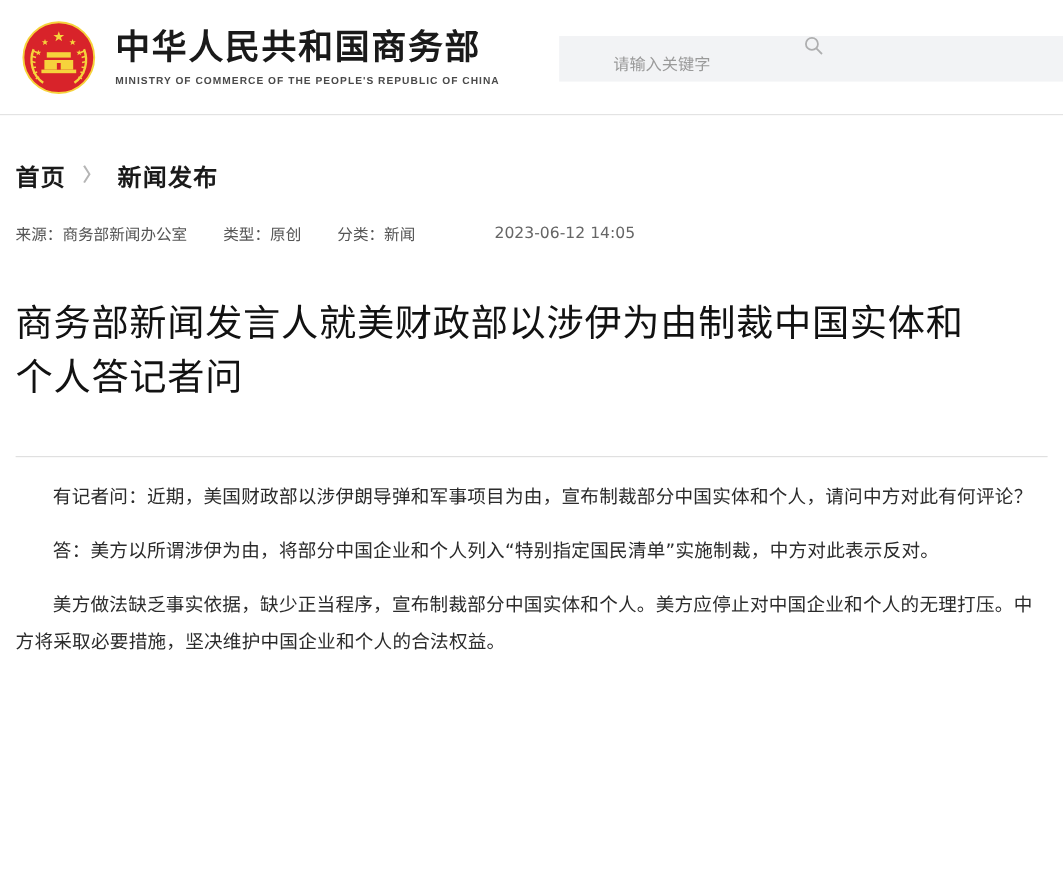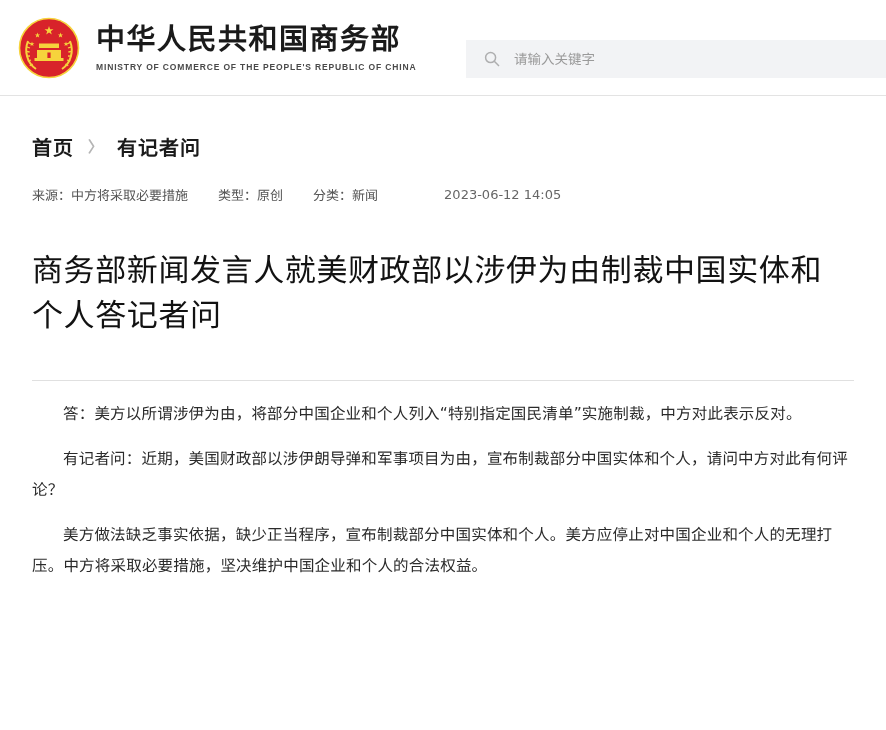--- a/index.html
+++ b/index.html
@@ -54,27 +54,28 @@
     font-size: 8.5px;
     letter-spacing: 0.85px;
     color: #4a4a4a;
     font-family: "Liberation Sans", sans-serif;
     font-weight: bold;
   }
 
   .search-box {
     position: absolute;
     left: 466px;
-    top: 40px;
+    top: 30px;
     width: 420px;
     height: 38px;
     background: #f2f3f5;
     display: flex;
     align-items: center;
     box-sizing: border-box;
+    flex-direction: column;
   }
   .search-icon {
     width: 16px;
     height: 16px;
     margin-left: 18px;
     margin-right: 14px;
     flex: 0 0 auto;
     opacity: 0.55;
   }
   .search-input {
@@ -86,21 +87,21 @@
     width: 330px;
     font-family: "DejaVu Sans", "Liberation Sans", sans-serif;
     padding: 0;
   }
   .search-input::placeholder {
     color: #9a9a9a;
   }
 
   
   .content {
-    padding: 0 32px;
+    padding: 0 13px;
     box-sizing: border-box;
   }
 
   
   .breadcrumb {
     display: flex;
     align-items: center;
     padding-top: 36px;
     padding-bottom: 0;
   }
@@ -204,39 +205,39 @@
     </span>
     <input class="search-input" type="text" placeholder="请输入关键字" style="">
   </div>
 </div>
 
 <div class="content">
 
   <div class="breadcrumb">
     <span class="crumb">首页</span>
     <span class="crumb-sep">〉</span>
-    <span class="crumb">有记者问</span>
+    <span class="crumb">新闻发布</span>
   </div>
 
   <div class="meta-row">
     <span class="meta-item">
-      <span>来源：</span><span>中方将采取必要措施</span>
+      <span>来源：</span><span>商务部新闻办公室</span>
     </span>
     <span class="meta-item">
       <span>类型：</span><span>原创</span>
     </span>
     <span class="meta-item">
       <span>分类：</span><span>新闻</span>
     </span>
     <span class="meta-item date">2023-06-12 14:05</span>
   </div>
 
   <h1 class="article-title">商务部新闻发言人就美财政部以涉伊为由制裁中国实体和个人答记者问</h1>
 
   <div class="divider"></div>
 
   <div class="article-body">
+    <p class="para">有记者问：近期，美国财政部以涉伊朗导弹和军事项目为由，宣布制裁部分中国实体和个人，请问中方对此有何评论？</p>
     <p class="para">答：美方以所谓涉伊为由，将部分中国企业和个人列入“特别指定国民清单”实施制裁，中方对此表示反对。</p>
-    <p class="para">有记者问：近期，美国财政部以涉伊朗导弹和军事项目为由，宣布制裁部分中国实体和个人，请问中方对此有何评论？</p>
     <p class="para">美方做法缺乏事实依据，缺少正当程序，宣布制裁部分中国实体和个人。美方应停止对中国企业和个人的无理打压。中方将采取必要措施，坚决维护中国企业和个人的合法权益。</p>
   </div>
 
 </div>
 
 </body></html>

